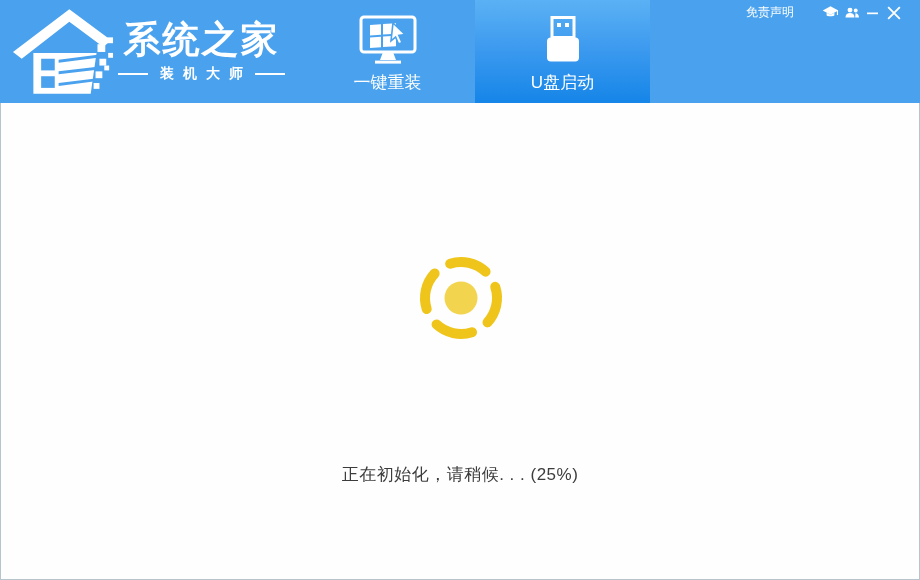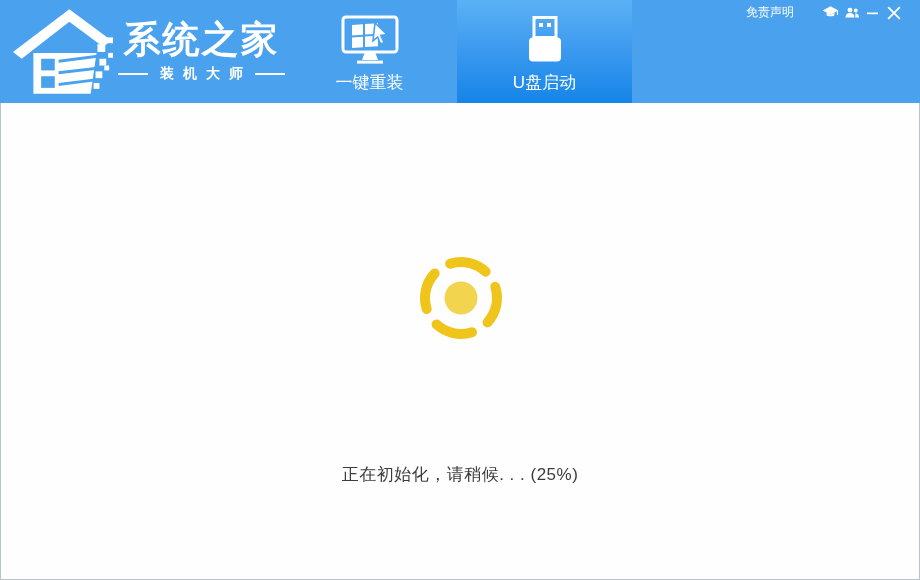--- a/index.html
+++ b/index.html
@@ -10,21 +10,21 @@
   
   .header{position:absolute;top:0;left:0;width:920px;height:103px;background:#4AA2EE;}
   .brand{position:absolute;left:12px;top:5px;display:flex;align-items:center;}
   .brand-house{display:block;}
   .brand-text{margin-left:4px;display:flex;flex-direction:column;align-items:center;}
   .brand-name{color:#fff;font-size:37px;font-weight:bold;letter-spacing:2px;line-height:44px;white-space:nowrap;}
   .brand-sub{display:flex;align-items:center;margin-top:3px;}
   .dash{width:30px;height:2px;background:#fff;}
   .sub-text{color:#fff;font-size:14px;font-weight:bold;letter-spacing:9px;margin:0 3px 0 12px;white-space:nowrap;}
   
-  .tabs{position:absolute;left:282px;top:0;height:103px;display:flex;}
+  .tabs{position:absolute;left:300px;top:0;height:103px;display:flex;}
   .tab{width:175px;height:103px;box-sizing:border-box;display:flex;flex-direction:column;
        align-items:center;padding-top:15px;cursor:pointer;}
   .tab-label{margin-top:6px;color:#fff;font-size:17px;white-space:nowrap;}
   .tab.active{background:linear-gradient(180deg,#5BB1F4 0%,#3E9BEF 45%,#1585E8 100%);align-items:center;}
   
   .titlebar{position:absolute;top:0;right:10px;height:25px;display:flex;align-items:center;padding-right:6px;}
   .disclaimer{color:#fff;font-size:12px;margin-right:26px;cursor:pointer;white-space:nowrap;}
   .tb-btn{display:flex;align-items:center;justify-content:center;width:21px;height:21px;cursor:pointer;}
   
   .content{position:absolute;top:103px;left:0;width:920px;height:477px;box-sizing:border-box;

